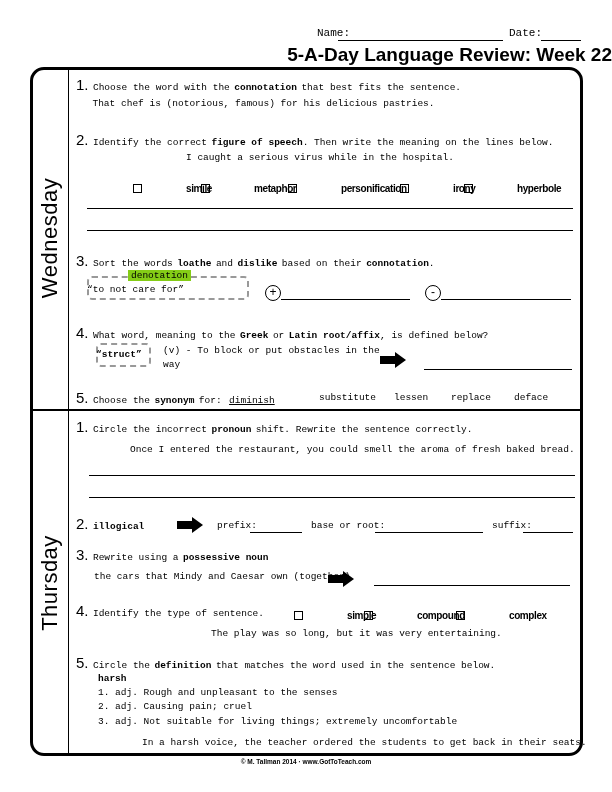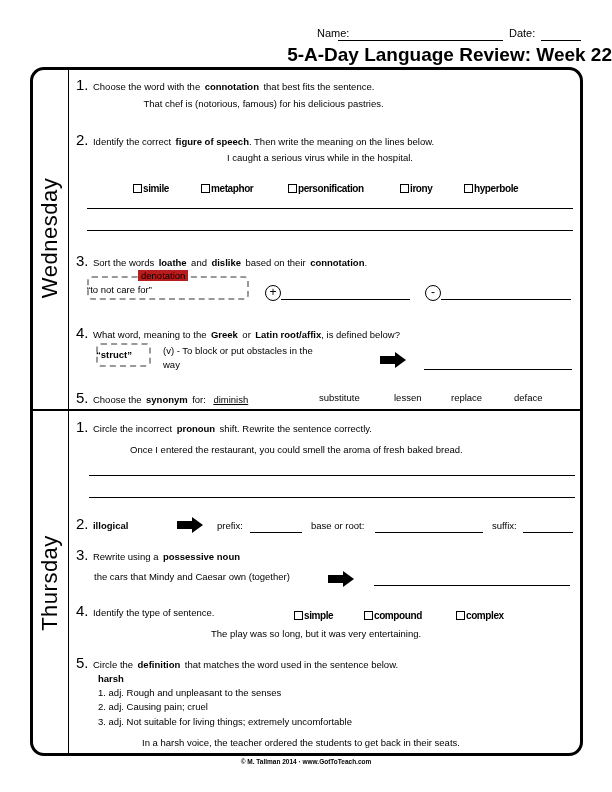--- a/index.html
+++ b/index.html
@@ -1,34 +1,34 @@
 <!DOCTYPE html>
 <html><head>
 <meta charset="utf-8">
 <style>
   * { box-sizing: border-box; margin: 0; padding: 0; }
   html, body { width: 612px; height: 792px; background: #fff; overflow: hidden; }
   body { position: relative; font-family: "Liberation Sans", sans-serif; color: #000; }
   .abs { position: absolute; white-space: nowrap; }
-  .sm { font-size: 9.5px; }
+  .sm { font-size: 9.5px; font-family: Liberation Mono, monospace; }
   .num { font-size: 15px; font-weight: normal; font-family: "Liberation Sans", sans-serif; }
   b { font-weight: bold; }
   .line { position: absolute; border-bottom: 1.5px solid #000; height: 0; }
   .box-outer {
     position: absolute; left: 30px; top: 67px; width: 553px; height: 689px;
     border: 3px solid #000; border-radius: 14px;
   }
   .vdiv { position: absolute; left: 68px; top: 68px; width: 0; height: 687px; border-left: 1.5px solid #000; }
   .hdiv { position: absolute; left: 31px; top: 409px; width: 551px; height: 0; border-top: 2px solid #000; }
   .daylabel {
     position: absolute; font-size: 22px; font-family: "Liberation Sans", sans-serif;
     transform: rotate(-90deg); transform-origin: center center; text-align: center; width: 200px; letter-spacing: 0.5px;
   }
   .cb { display: inline-block; width: 9px; height: 9px; border: 1.2px solid #000; vertical-align: -1px; margin-right: 1px; }
-  .cbl { font-size: 10px; font-weight: bold; letter-spacing: -0.4px; }
+  .cbl { font-size: 10px; font-weight: bold; letter-spacing: -0.4px; padding-left: 43px; }
   .dashbox { position: absolute; border: 2px dashed #999; border-radius: 5px; }
   .circle { position: absolute; width: 16px; height: 16px; border: 1.5px solid #000; border-radius: 50%; font-size: 12px; line-height: 13px; text-align: center; }
   .arrow { position: absolute; width: 26px; height: 16px; }
   .ul { text-decoration: underline; }
 </style>
 </head>
 <body>
 
 <span class="abs sm" style="left:317px;top:27px;font-size:11px;">Name:</span>
 <div class="line" style="left:338px;top:40px;width:165px;"></div>
@@ -68,21 +68,21 @@
 <div class="abs" style="left:76px;top:252px;">
   <span class="num">3.</span>
   <span class="sm">Sort the words</span>
   <b class="sm">loathe</b>
   <span class="sm">and</span>
   <b class="sm">dislike</b>
   <span class="sm">based on their</span>
   <b class="sm">connotation</b><span class="sm">.</span>
 </div>
 <div class="dashbox" style="left:87px;top:276px;width:162px;height:24px;"></div>
-<div class="abs sm" style="left:138px;top:270px;background:#b91c1c;padding:0 3px;">denotation</div>
+<div class="abs sm" style="left:128px;top:270px;background:#84cc16;padding:0 3px;">denotation</div>
 <div class="abs sm" style="left:87px;width:162px;text-align:left;top:284px;">“to not care for”</div>
 <div class="circle" style="left:265px;top:285px;">+</div>
 <div class="line" style="left:281px;top:299px;width:129px;"></div>
 <div class="circle" style="left:425px;top:285px;">-</div>
 <div class="line" style="left:441px;top:299px;width:130px;"></div>
 
 <div class="abs" style="left:76px;top:324px;">
   <span class="num">4.</span>
   <span class="sm">What word, meaning to the</span>
   <b class="sm">Greek</b>

